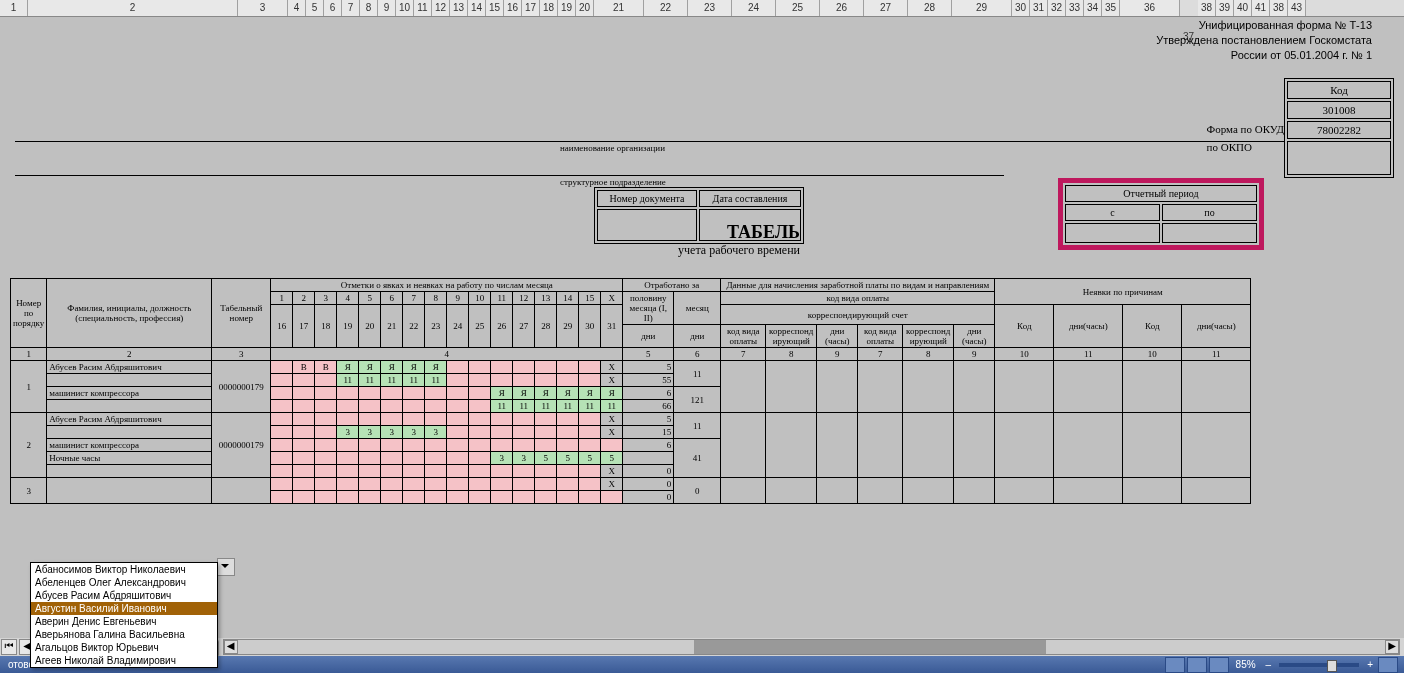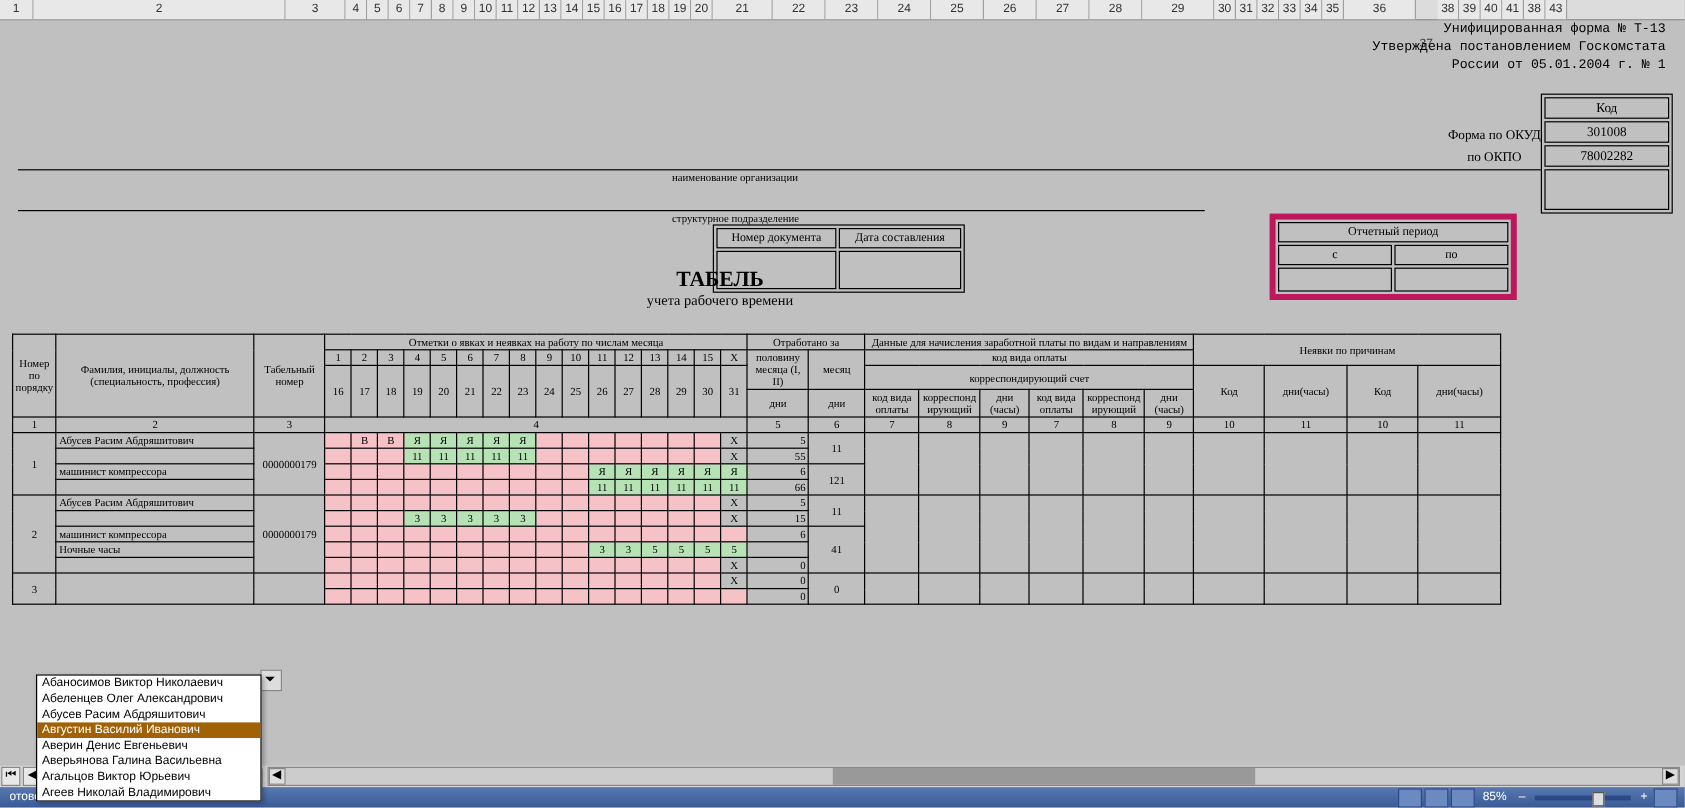--- a/index.html
+++ b/index.html
@@ -3,39 +3,39 @@
 <meta charset="utf-8">
 <style>
 html,body{margin:0;padding:0;font-family:Arial,sans-serif;font-size:10px;background:#c0c0c0;color:#000;overflow:hidden}
 .viewport{width:1404px;height:673px;position:relative;background:#c0c0c0}
 
 
 .col-ruler{display:flex;height:16px;background:#dcdcdc;border-bottom:1px solid #888}
 .col-ruler .ch{border-right:1px solid #a0a0a0;text-align:center;line-height:16px;font-size:10px;color:#333;box-sizing:border-box;background:#e8e8e8}
 
 
-.form-hdr{position:absolute;top:18px;right:16px;text-align:right;font-size:11px;line-height:15px;font-family:Liberation Mono, monospace}
+.form-hdr{position:absolute;top:18px;right:32px;text-align:right;font-size:11px;line-height:15px;font-family:Liberation Sans, sans-serif}
 
 
 .code-box{position:absolute;top:78px;right:10px;border:1px solid #000;font-size:11px}
 .code-box td{border:1px solid #000;padding:2px 6px;text-align:center;font-family:"Times New Roman",serif}
-.code-lbl{position:absolute;top:86px;right:120px;text-align:center;font-size:11px;font-family:"Times New Roman",serif;line-height:18px}
+.code-lbl{position:absolute;top:102px;right:120px;text-align:left;font-size:11px;font-family:"Times New Roman",serif;line-height:18px}
 
 
 .uline{position:absolute;left:15px;height:1px;background:#000}
 .ulcap{position:absolute;font-size:9px;text-align:center;font-family:"Times New Roman",serif}
 
 
 .doc-meta{position:absolute;top:187px;left:594px;border:1px solid #000}
 .doc-meta td{border:1px solid #000;padding:2px 4px;font-size:10px;text-align:center;font-family:"Times New Roman",serif}
 .period-meta{position:absolute;top:178px;left:1058px;border:5px solid #be185d}
 .period-meta td{border:1px solid #000;padding:2px 4px;font-size:10px;text-align:center;font-family:"Times New Roman",serif}
 
 
-.title{position:absolute;top:222px;left:0;right:0;text-align:center;font-family:"Times New Roman",serif}
+.title{position:absolute;top:222px;left:0;right:0;text-align:right;font-family:"Times New Roman",serif}
 .title .big{font-size:18px;font-weight:700}
 .title .sub{font-size:12px}
 .title{left:400px;right:auto;width:400px}
 
 
 .tsheet{position:absolute;top:278px;left:10px;border-collapse:collapse;font-size:9px;font-family:"Times New Roman",serif}
 .tsheet th,.tsheet td{border:1px solid #000;padding:1px 2px;text-align:center;vertical-align:middle;background:#c0c0c0}
 .tsheet th{font-weight:400}
 .cell-pink{background:#f5c2c7!important}
 .cell-green{background:#b6e2b6!important}

